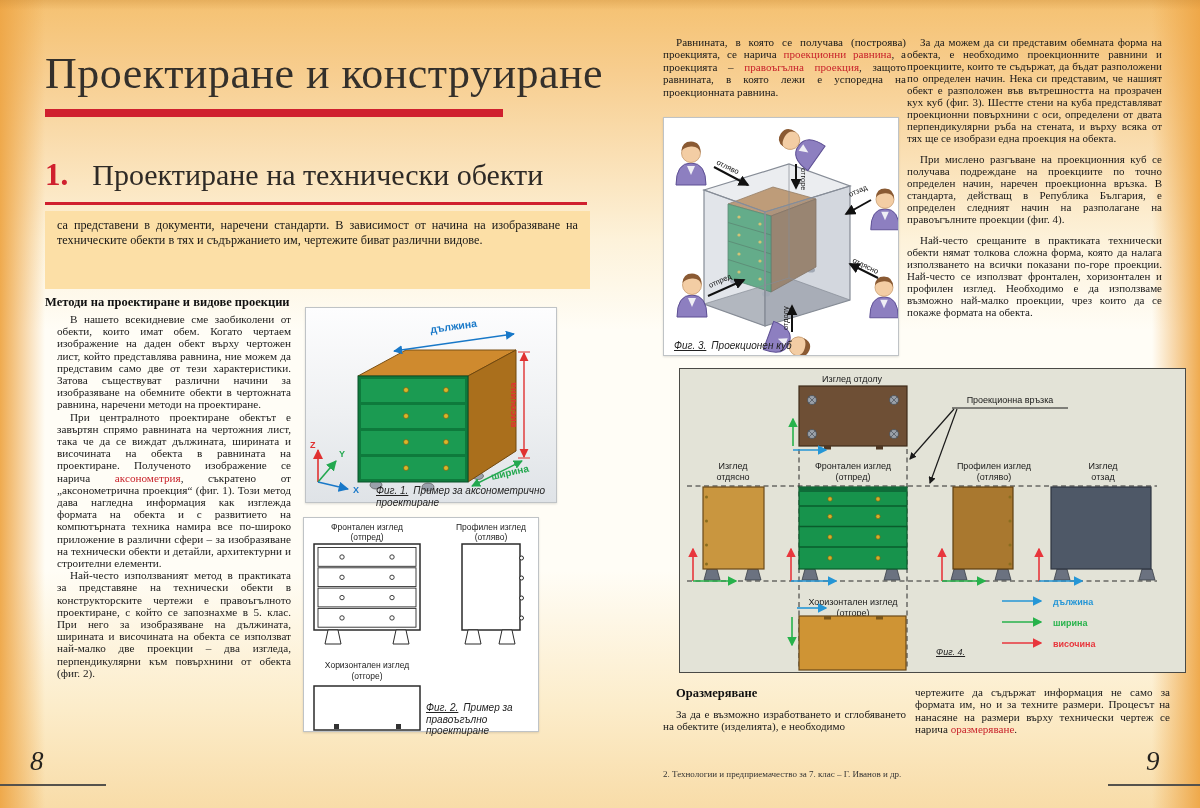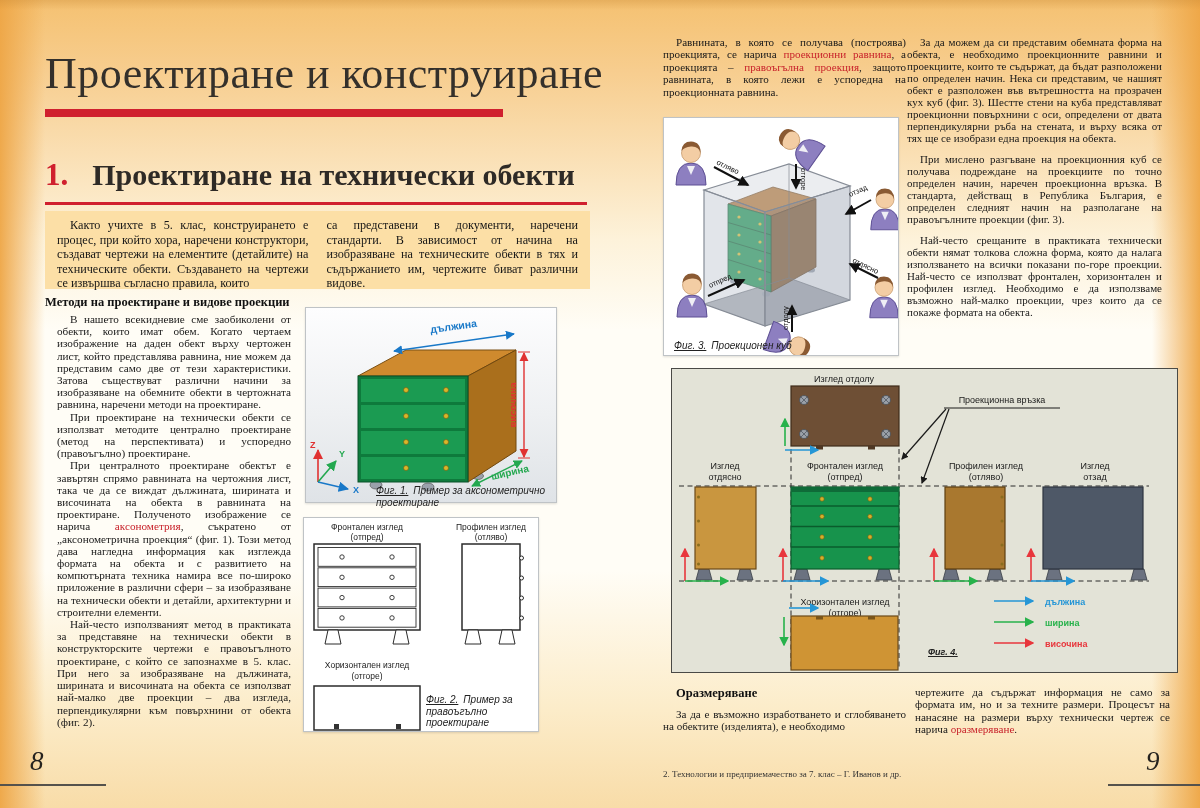--- a/index.html
+++ b/index.html
@@ -9,49 +9,49 @@
       linear-gradient(to bottom, rgba(196,132,48,.30) 0px, rgba(196,132,48,0) 10px),
       linear-gradient(to right, rgba(238,166,70,.95) 0px, rgba(238,166,70,0) 45px, rgba(238,166,70,0) 1152px, rgba(238,166,70,.95) 1200px),
       linear-gradient(to bottom, #f5c171 0px, #f7cd8e 70px, #fdf2da 240px, #fffdf6 330px, #fffdf6 570px, #fcecc9 710px, #f8dca8 808px);
   }
   
   #page-left{position:absolute;left:45px;top:0;width:547px;height:644px;}
   #main-title{position:absolute;left:0;top:48px;margin:0;font-size:44px;font-weight:400;color:#34302b;letter-spacing:.5px;white-space:nowrap;}
   #title-bar{position:absolute;left:0;top:109px;width:458px;height:8px;background:#d0202e;}
   #section-heading{position:absolute;left:0;top:157px;white-space:nowrap;}
   #section-number{font-size:31px;font-weight:bold;color:#d0202e;}
-  #section-title{font-size:30px;color:#2e2a26;margin-left:24px;font-weight:bold;}
+  #section-title{font-size:30px;color:#2e2a26;margin-left:24px;}
   #section-rule{position:absolute;left:0;top:202px;width:542px;height:3px;background:#d0202e;}
   #intro-box{position:absolute;left:0;top:211px;width:545px;height:78px;background:#fcdfa6;box-sizing:border-box;padding:7px 12px 0 12px;display:flex;gap:18px;}
   #intro-box p{margin:0;flex:1;font-size:12.2px;line-height:14.6px;text-align:justify;color:#161616;}
   #intro-box p.ind{text-indent:13px;}
   #methods-heading{position:absolute;left:0;top:295px;font-size:12.5px;font-weight:bold;color:#111;}
   #left-col{position:absolute;left:12px;top:313px;width:234px;font-size:11.2px;line-height:12.2px;text-align:justify;color:#191919;}
   #left-col p{margin:0;text-indent:13px;}
   #left-col p.sp{}
   .redtxt{color:#c8232b;}
   
   .figbox{position:absolute;box-sizing:border-box;border:1px solid #bfc3c6;background:#fff;box-shadow:0 1px 2px rgba(0,0,0,.12);}
   #fig1{left:260px;top:307px;width:252px;height:196px;background:linear-gradient(180deg,#fdfdfe 0%,#eef0f2 55%,#dfe3e7 100%);}
   #fig2{left:258px;top:517px;width:236px;height:215px;}
   .figcap{position:absolute;font-family:"Liberation Sans",sans-serif;font-style:italic;font-size:10px;color:#222;line-height:11.5px;}
   .figlab{text-decoration:underline;margin-right:5px;}
   #fig1-cap{left:70px;top:177px;width:180px;}
-  #fig2-cap{left:122px;top:176px;width:108px;}
+  #fig2-cap{left:122px;top:184px;width:108px;}
   #fig3-cap{left:10px;top:222px;width:200px;}
   #fig4-cap{left:256px;top:278px;width:244px;font-size:9px;}
   
   #page-right{position:absolute;left:663px;top:0;width:507px;height:808px;}
   .rp-col{position:absolute;font-size:11.1px;line-height:12.4px;text-align:justify;color:#191919;}
   .rp-col p{margin:0;text-indent:13px;}
   .rp-col p.sp{margin-top:9px;}
   #rp-col1{left:0;top:36px;width:243px;}
   #rp-col2{left:244px;top:36px;width:255px;font-size:11px;line-height:12px;}
   #fig3{left:0;top:117px;width:236px;height:239px;}
-  #fig4{left:8px;top:368px;width:507px;height:305px;background:#e3e3d7;border:1.5px solid #4a4a46;box-shadow:none;}
+  #fig4{left:16px;top:368px;width:507px;height:305px;background:#e3e3d7;border:1.5px solid #4a4a46;box-shadow:none;}
   #dim-heading{position:absolute;left:0;top:686px;width:243px;font-size:12.5px;font-weight:bold;text-indent:13px;color:#111;}
   #dim-left{left:0;top:708px;width:243px;}
   #dim-right{left:252px;top:686px;width:255px;}
   #footer-note{position:absolute;left:0;top:769px;font-size:9px;color:#333;}
   
   .pagenum{position:absolute;font-style:italic;font-size:27px;color:#26231f;}
   #pn8{left:30px;top:746px;}
   #pn9{left:1146px;top:746px;}
   .pnrule{position:absolute;top:784px;height:1.5px;background:#55524c;}
   #pn8-rule{left:0;width:106px;}
@@ -66,29 +66,27 @@
   <div id="page-left">
     <h1 id="main-title">Проектиране и конструиране</h1>
     <div id="title-bar"></div>
 
     <div id="section-heading">
       <span id="section-number">1.</span><span id="section-title">Проектиране на технически обекти</span>
     </div>
     <div id="section-rule"></div>
 
     <div id="intro-box">
-      <p class="ind">Както учихте в 5. клас, конструирането е процес, при който хора, наречени конструктори, създават чертежи на елементите (детайлите) на техническите обекти. Създаването на чертежи се извършва съгласно правила, които</p>
       <p>са представени в документи, наречени стандарти. В зависимост от начина на изобразяване на техническите обекти в тях и съдържанието им, чертежите биват различни видове.</p>
     </div>
 
     <div id="methods-heading">Методи на проектиране и видове проекции</div>
 
     <div id="left-col">
       <p>В нашето всекидневие сме заобиколени от обекти, които имат обем. Когато чертаем изображение на даден обект върху чертожен лист, който представлява равнина, ние можем да представим само две от тези характеристики. Затова съществуват различни начини за изобразяване на обемните обекти в чертожната равнина, наречени методи на проектиране.</p>
-      <p>При проектиране на технически обекти се използват методите централно проектиране (метод на перспективата) и успоредно (правоъгълно) проектиране.</p>
       <p><span>При централното проектиране обектът е завъртян спрямо равнината на чертожния лист, така че да се виждат дължината, ширината и височината на обекта в равнината на проектиране. Полученото изображение се нарича </span><span class="redtxt">аксонометрия</span><span>, съкратено от „аксонометрична проекция“ (фиг. 1). Този метод дава нагледна информация как изглежда формата на обекта и с развитието на компютърната техника намира все по-широко приложение в различни сфери – за изобразяване на технически обекти и детайли, архитектурни и строителни елементи.</span></p>
       <p class="sp">Най-често използваният метод в практиката за представяне на технически обекти в конструкторските чертежи е правоъгълното проектиране, с който се запознахме в 5. клас. При него за изобразяване на дължината, ширината и височината на обекта се използват най-малко две проекции – два изгледа, перпендикулярни към повърхнини от обекта (фиг. 2).</p>
     </div>
 
     <div id="fig1" class="figbox">
       <svg width="252" height="196" viewBox="0 0 252 196">
         <defs>
           <marker id="m1b" viewBox="0 0 10 10" refX="9" refY="5" markerWidth="6.5" markerHeight="6.5" orient="auto-start-reverse">
               <path d="M0 0L10 5L0 10z" fill="#1878c8"></path>
             </marker>
@@ -283,21 +281,21 @@
           <text x="46" y="170" transform="rotate(-24 46 170)">отпред</text>
         </g>
       </svg>
       <div id="fig3-cap" class="figcap">
         <span class="figlab">Фиг. 3.</span><span>Проекционен куб</span>
       </div>
     </div>
 
     <div id="rp-col2" class="rp-col">
       <p>За да можем да си представим обемната форма на обекта, е необходимо проекционните равнини и проекциите, които те съдържат, да бъдат разположени по определен начин. Нека си представим, че нашият обект е разположен във вътрешността на прозрачен кух куб (фиг. 3). Шестте стени на куба представляват проекционни повърхнини с оси, определени от двата перпендикулярни ръба на стената, и върху всяка от тях ще се изобрази една проекция на обекта.</p>
-      <p class="sp">При мислено разгъване на проекционния куб се получава подреждане на проекциите по точно определен начин, наречен проекционна връзка. В стандарта, действащ в Република България, е определен следният начин на разполагане на правоъгълните проекции (фиг. 3).</p>
+      <p class="sp">При мислено разгъване на проекционния куб се получава подреждане на проекциите по точно определен начин, наречен проекционна връзка. В стандарта, действащ в Република България, е определен следният начин на разполагане на правоъгълните проекции (фиг. 4).</p>
       <p class="sp">Най-често срещаните в практиката технически обекти нямат толкова сложна форма, която да налага използването на всички показани по-горе проекции. Най-често се използват фронтален, хоризонтален и профилен изглед. Необходимо е да използваме възможно най-малко проекции, чрез които да се покаже формата на обекта.</p>
     </div>
 
     <div id="fig4" class="figbox">
       <svg width="504" height="302" viewBox="0 0 504 302">
         <defs>
           <marker id="m4k" viewBox="0 0 10 10" refX="8.5" refY="5" markerWidth="6" markerHeight="6" orient="auto-start-reverse">
               <path d="M0 0L10 5L0 10z" fill="#1a1a1a"></path>
             </marker>
           <marker id="m4b" viewBox="0 0 10 10" refX="8.5" refY="5" markerWidth="6" markerHeight="6" orient="auto-start-reverse">
@@ -431,21 +429,21 @@
         <g>
           <line x1="322" y1="232" x2="361" y2="232" stroke="#2596d6" stroke-width="1.6" marker-end="url(#m4b)"></line>
           <text x="373" y="236" font-size="9" font-weight="bold" fill="#2596d6">дължина</text>
           <line x1="322" y1="253" x2="361" y2="253" stroke="#27b24b" stroke-width="1.6" marker-end="url(#m4g)"></line>
           <text x="373" y="257" font-size="9" font-weight="bold" fill="#27b24b">ширина</text>
           <line x1="322" y1="274" x2="361" y2="274" stroke="#e8363c" stroke-width="1.6" marker-end="url(#m4r)"></line>
           <text x="373" y="278" font-size="9" font-weight="bold" fill="#e8363c">височина</text>
         </g>
       </svg>
       <div id="fig4-cap" class="figcap">
-        <span class="figlab" style="font-weight:bold;">Фиг. 4.</span><br>
+        <span class="figlab" style="font-weight:normal;">Фиг. 4.</span><br>
       </div>
     </div>
 
     <div id="dim-heading">Оразмеряване</div>
     <div id="dim-right" class="rp-col">
       <p style="text-indent:0;"><span>чертежите да съдържат информация не само за формата им, но и за техните размери. Процесът на нанасяне на размери върху технически чертеж се нарича </span><span class="redtxt">оразмеряване</span><span>.</span></p>
     </div>
     <div id="dim-left" class="rp-col">
       <p>За да е възможно изработването и сглобяването на обектите (изделията), е необходимо</p>
     </div>

